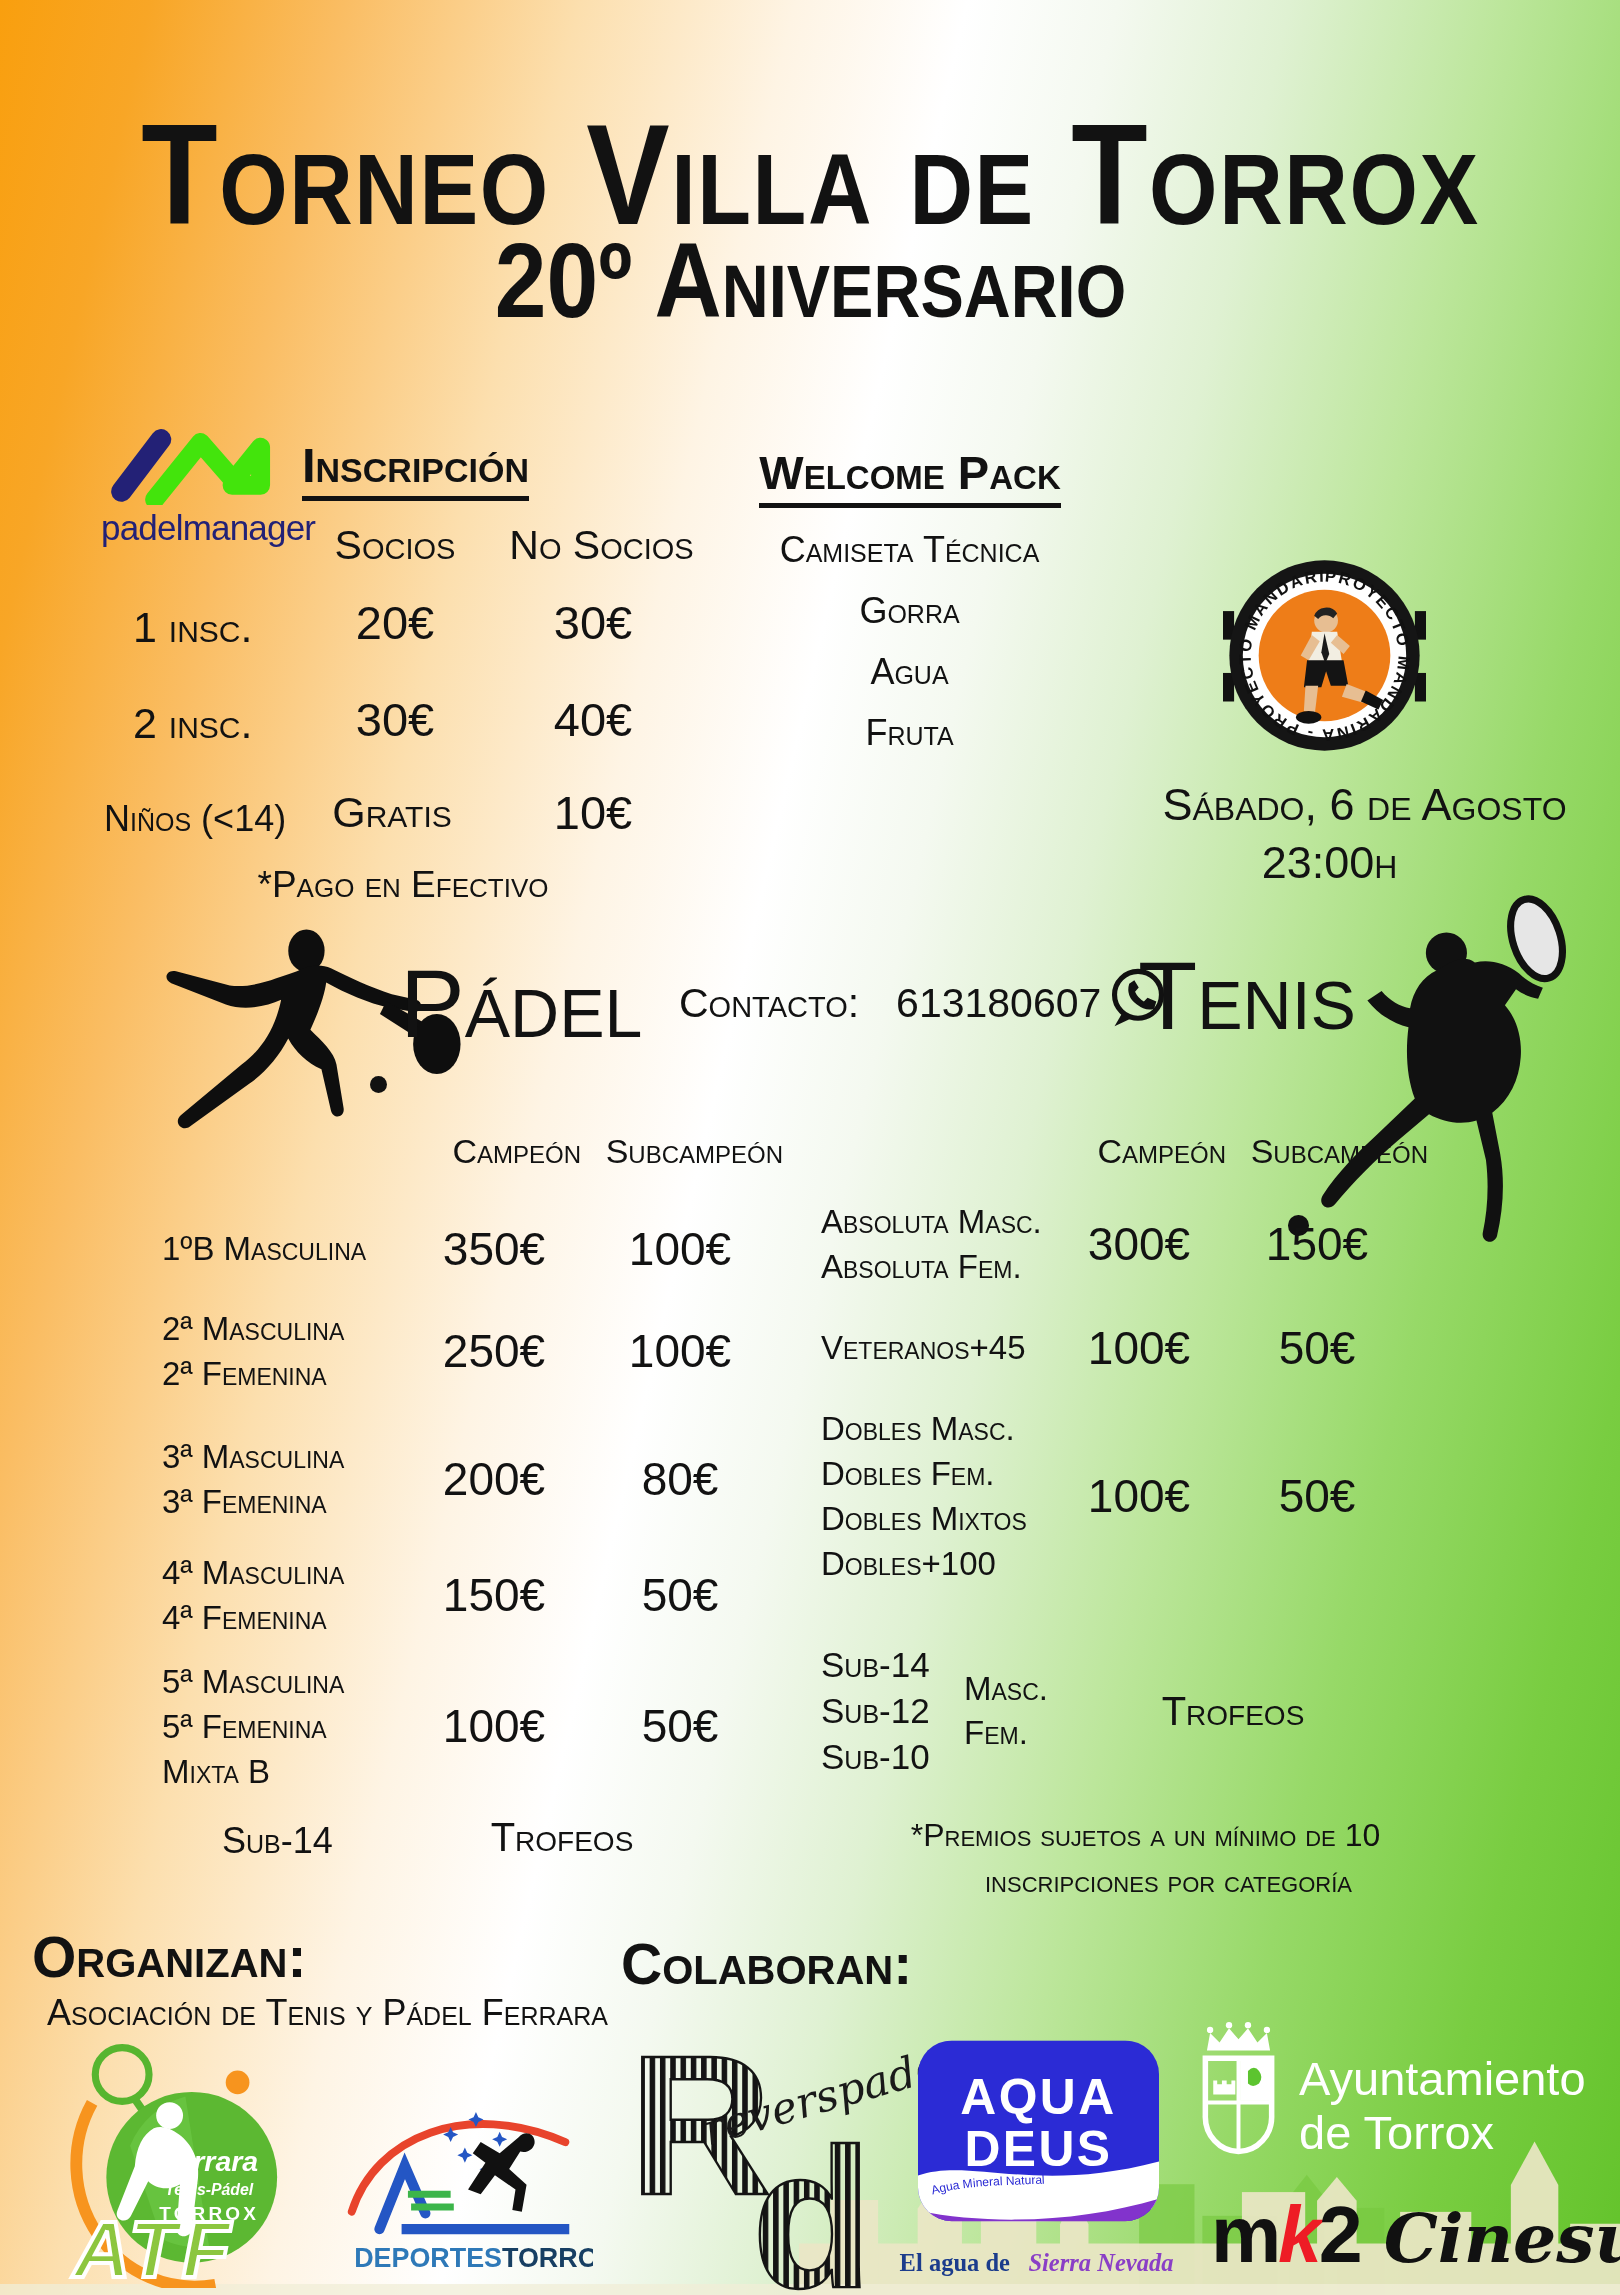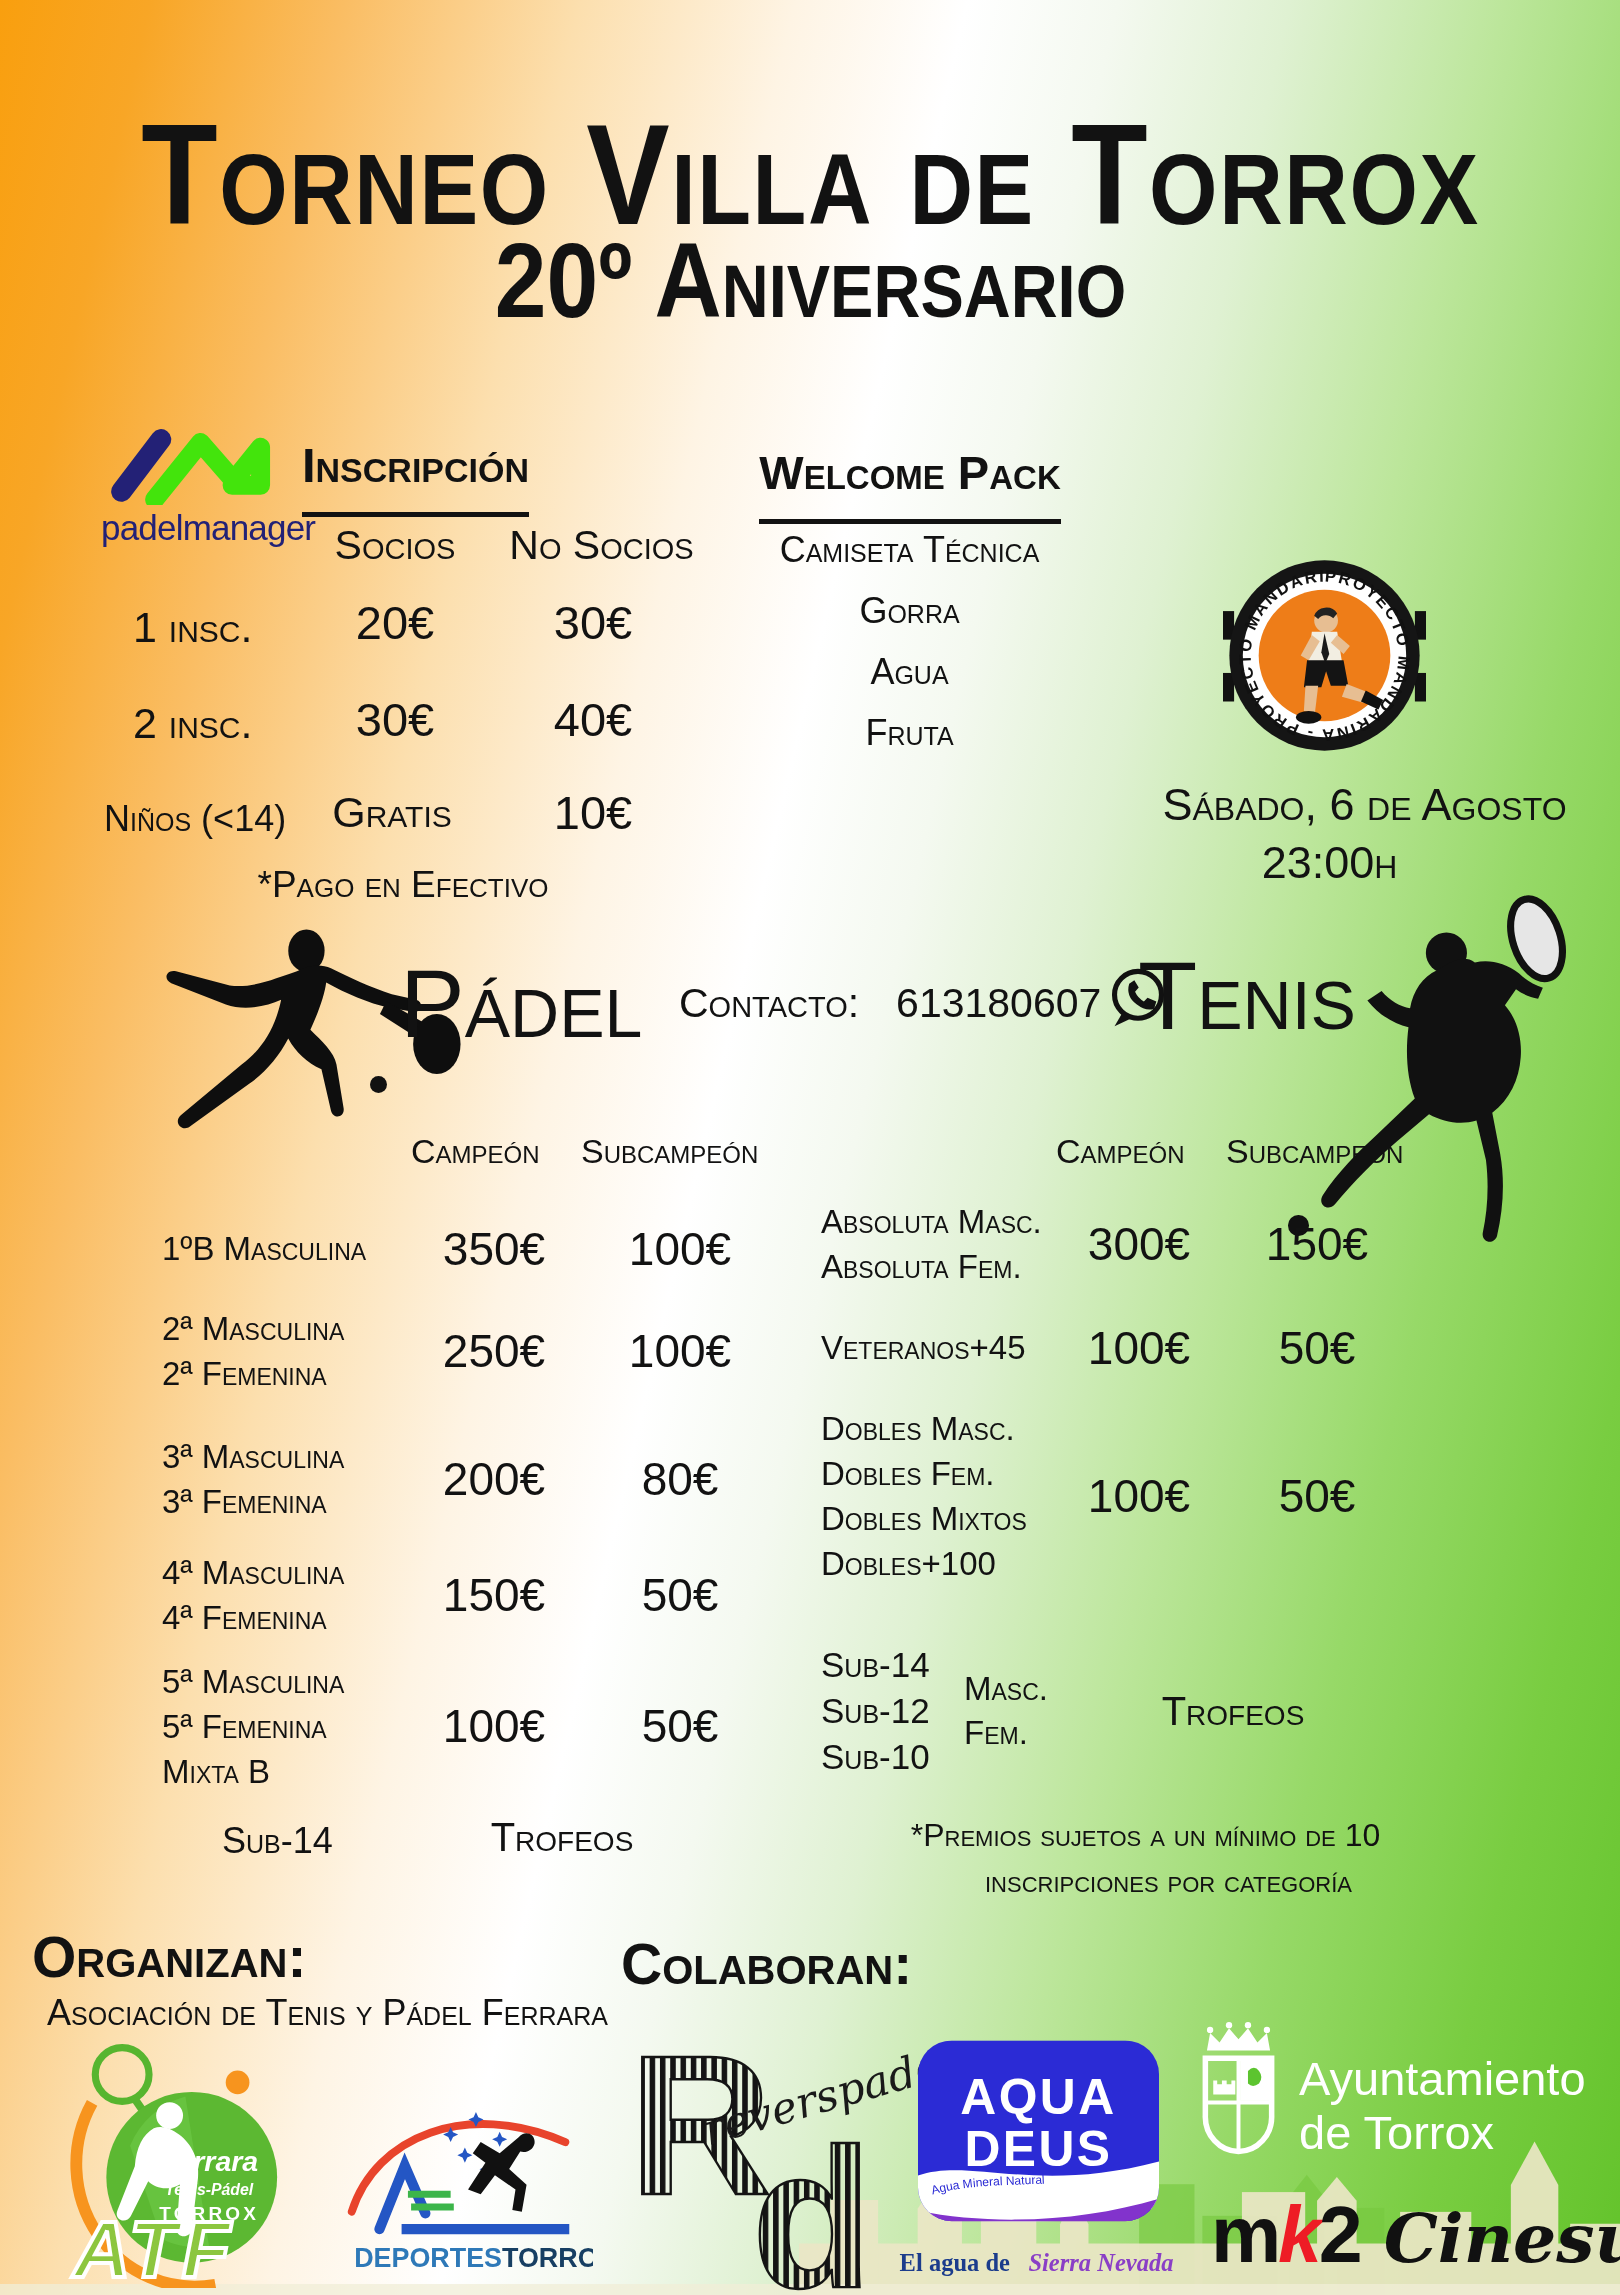--- a/index.html
+++ b/index.html
@@ -4,28 +4,28 @@
 <style>
   *{box-sizing:border-box}
   body{margin:0;background:#777}
   #poster{position:relative;width:1621px;height:2295px;overflow:hidden;color:#121212;
     font-family:"Liberation Sans",sans-serif;
     background:linear-gradient(103deg,#F99F0E 0%,#F8A626 7%,#FABD63 16%,#FCDFAE 27%,#FEF4E4 37%,#FFFFFF 45%,#F4F9F0 52%,#DFF1D2 60%,#BCE69B 70%,#97D968 80%,#79CD41 90%,#63C32B 100%)}
   .abs{position:absolute}
   .sc{font-variant:small-caps}
   .b{font-weight:bold}
   .ctr{text-align:center}
-  .u{border-bottom:5.5px solid #121212;padding-bottom:20px}
+  .u{border-bottom:5.5px solid #121212;padding-bottom:4px}
   .tall{display:inline-block;transform:scaleY(1.14);transform-origin:top center}
   .prow{position:absolute;display:flex;align-items:center}
   .cats{display:flex;flex-direction:column;justify-content:center}
   .cat{font-size:33px;line-height:45px;font-variant:small-caps;white-space:nowrap}
   .prize{font-size:46px;text-align:center;font-variant:small-caps}
   .colh{position:absolute;display:flex}
-  .colh span{font-size:34px;text-align:left;font-variant:small-caps;white-space:nowrap}
+  .colh span{font-size:34px;text-align:right;font-variant:small-caps;white-space:nowrap}
   .dot{position:absolute;background:#111;border-radius:50%}
   .wm{font-weight:normal;color:#232176}
   svg text{font-family:"Liberation Sans",sans-serif}
 </style>
 </head>
 <body>
 
 <div id="poster">
 
   <div class="abs ctr" style="left:0;top:93px;width:1621px">

